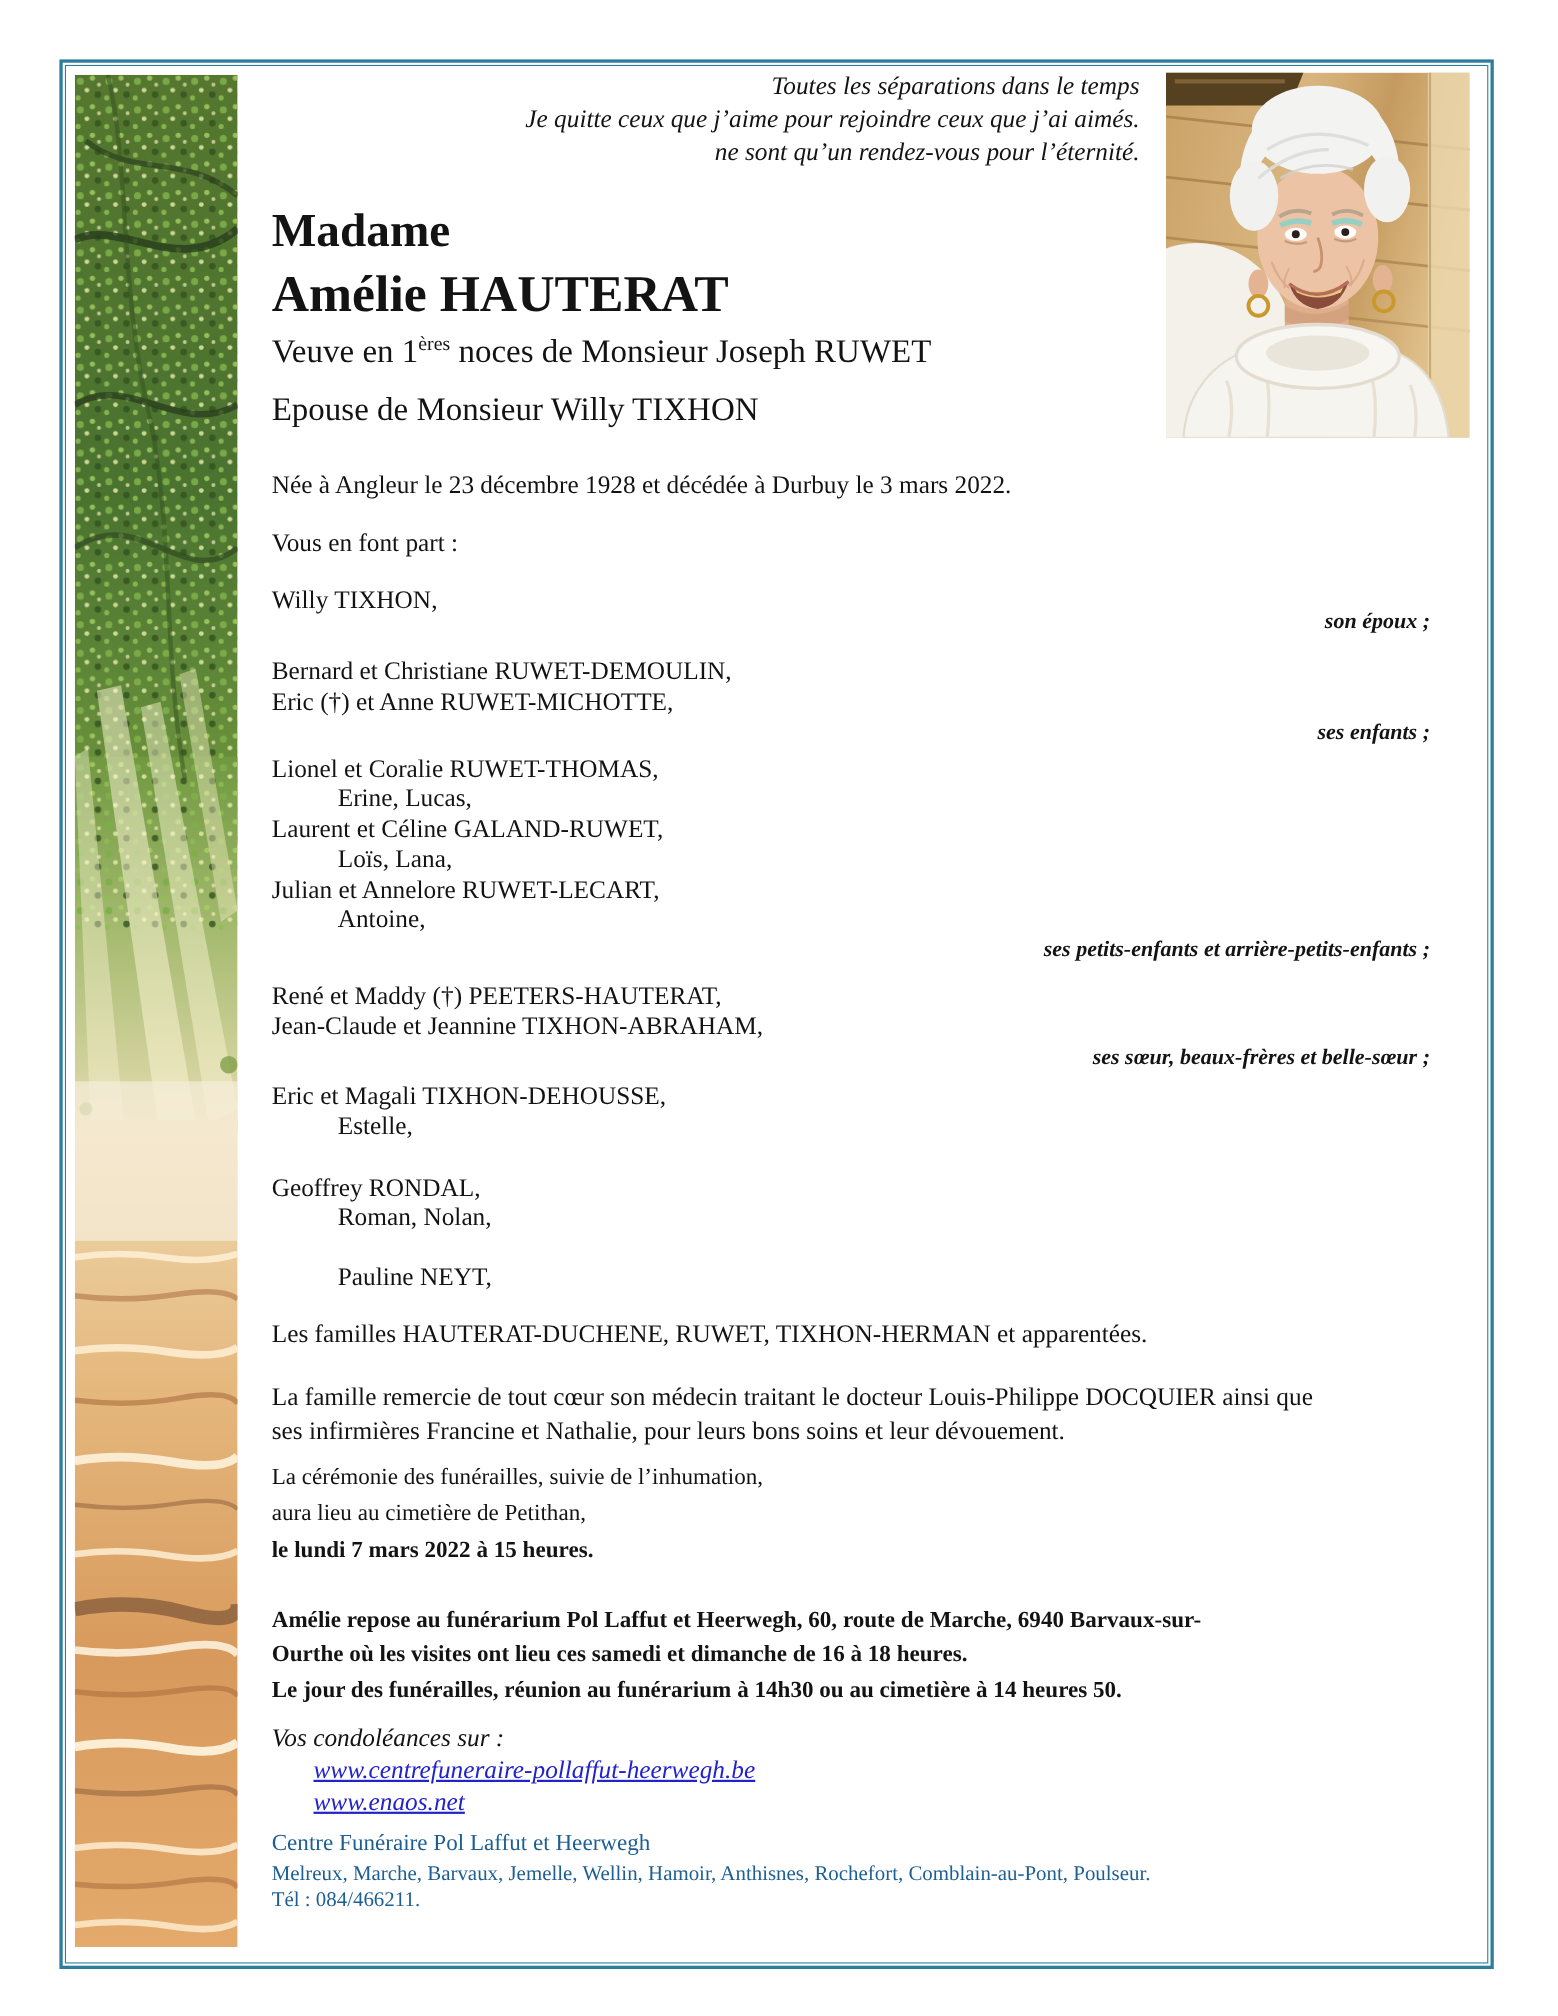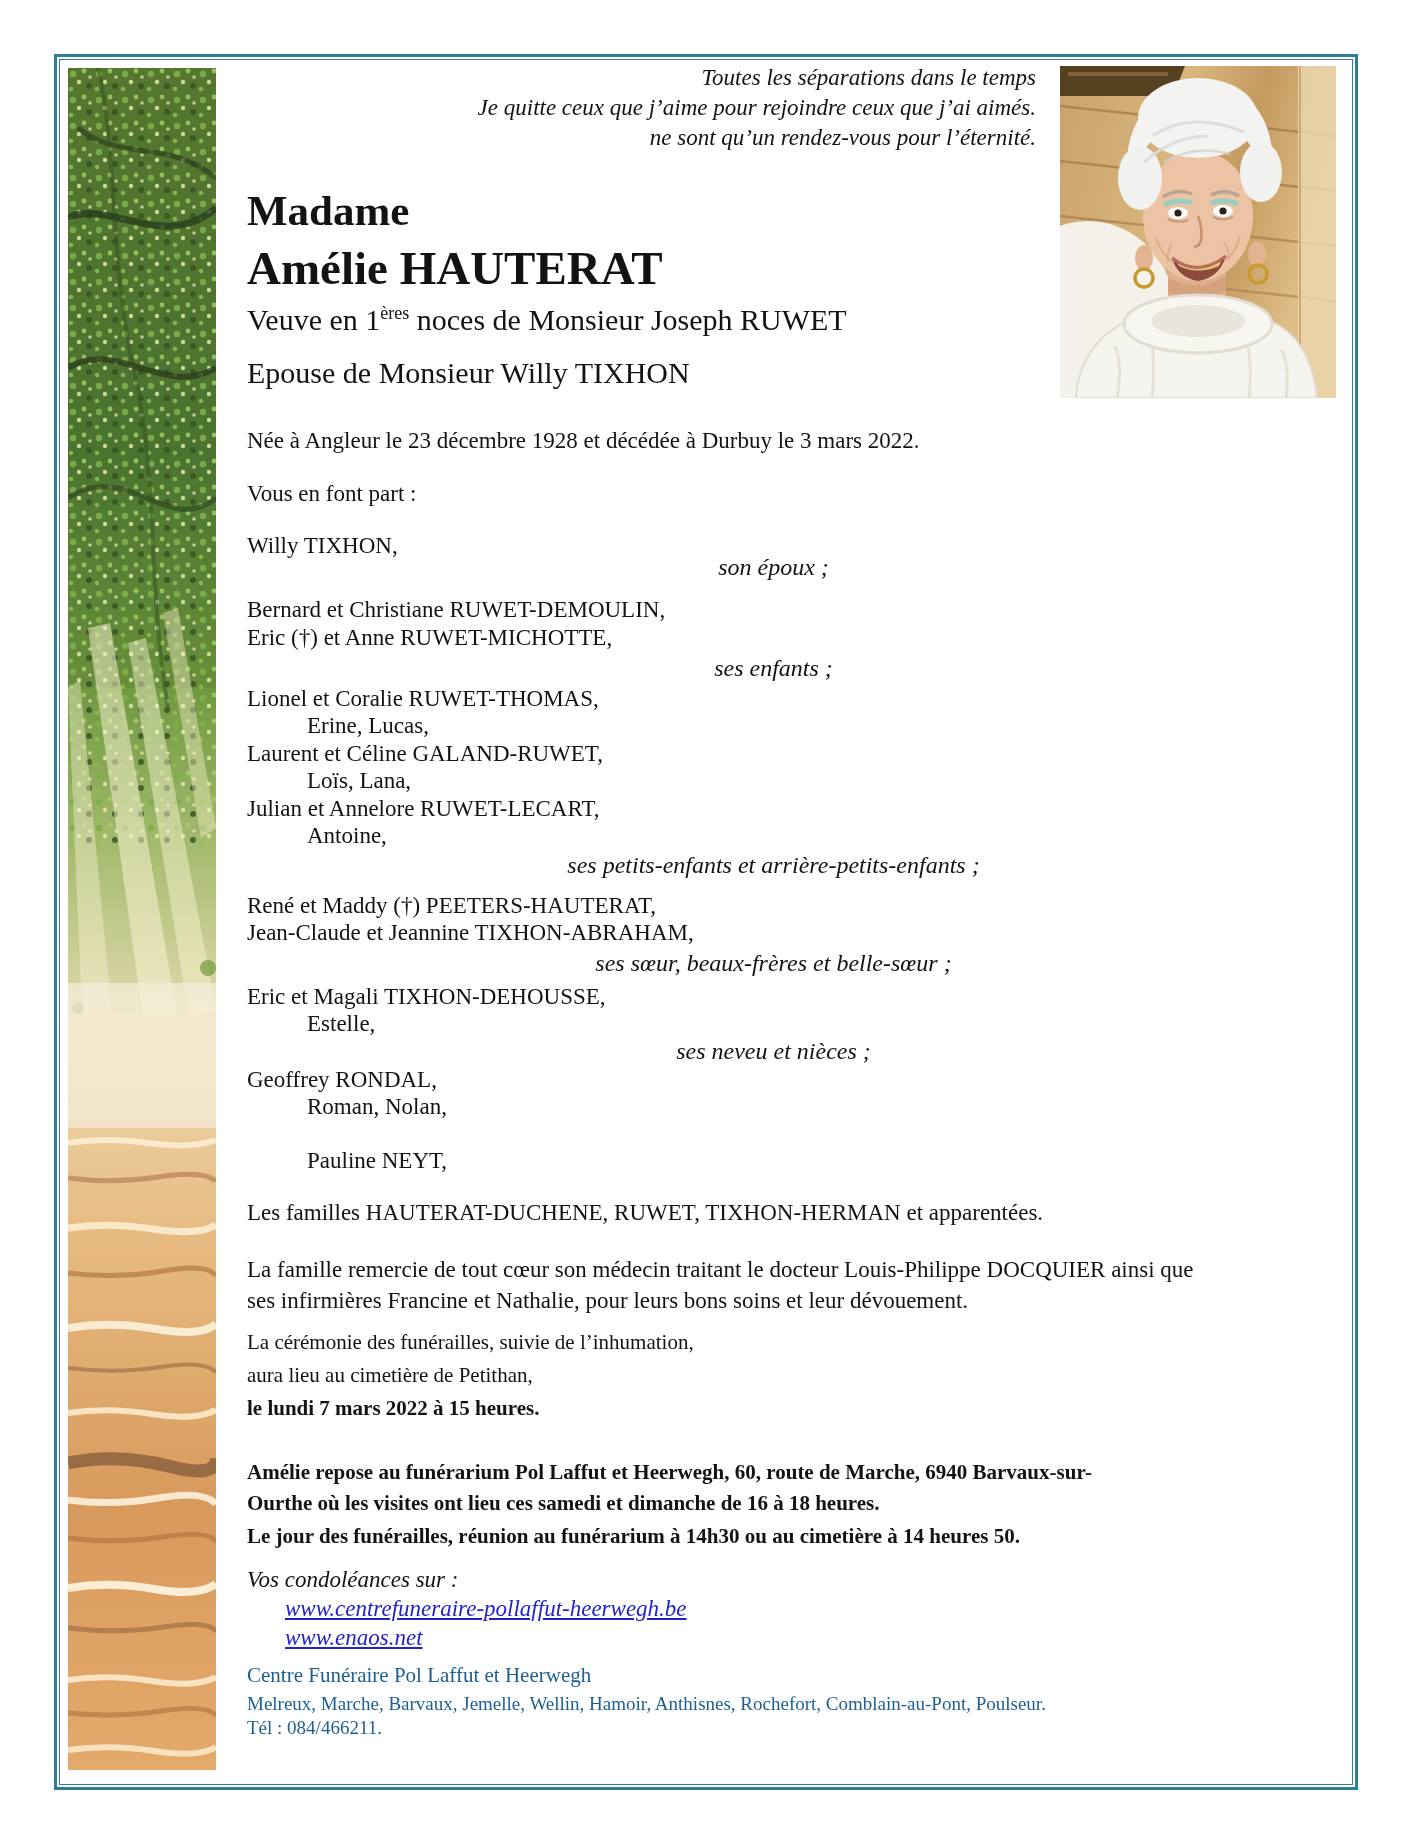--- a/index.html
+++ b/index.html
@@ -20,22 +20,22 @@
   .q{position:absolute;left:247px;width:789px;text-align:right;font-style:italic;
      font-size:23px;line-height:30px;white-space:nowrap;}
   .hc{position:absolute;left:247px;width:802px;text-align:left;white-space:nowrap;}
   .t1{font-size:43px;font-weight:bold;}
   .t2{font-size:47px;font-weight:bold;}
   .t3{font-size:30px;}
   .t4{font-size:23px;}
   sup{font-size:0.60em;vertical-align:super;line-height:0;}
   .l{position:absolute;left:247px;font-size:23px;white-space:nowrap;}
   .ind{left:307px;}
-  .r{position:absolute;left:247px;width:1053px;text-align:center;font-size:24px;
-     font-weight:normal;font-style:italic;white-space:nowrap;}
+  .r{position:absolute;left:247px;width:1053px;text-align:right;font-size:20px;
+     font-weight:bold;font-style:italic;white-space:nowrap;}
   .c{position:absolute;left:247px;width:1053px;font-size:21px;white-space:nowrap;}
   .b{font-weight:bold;}
   .it{font-style:italic;font-size:23px;}
   .blue{color:var(--footer);}
   .f1{font-size:21px;}
   .f2{font-size:19px;}
   a.link{color:var(--link);font-style:italic;font-size:23px;text-decoration:underline;margin-left:38px;}
 </style>
 </head>
 <body>
@@ -192,21 +192,20 @@
   <div class="l" style="top:796px">Julian et Annelore RUWET-LECART,</div>
   <div class="l ind" style="top:823px">Antoine,</div>
   <div class="r" style="top:852px">ses petits-enfants et arrière-petits-enfants ;</div>
 
   <div class="l" style="top:893px">René et Maddy (†) PEETERS-HAUTERAT,</div>
   <div class="l" style="top:920px">Jean-Claude et Jeannine TIXHON-ABRAHAM,</div>
   <div class="r" style="top:950px">ses sœur, beaux-frères et belle-sœur ;</div>
 
   <div class="l" style="top:984px">Eric et Magali TIXHON-DEHOUSSE,</div>
   <div class="l ind" style="top:1011px">Estelle,</div>
-  <div class="r" style="top:1038px">ses neveu et nièces ;</div>
 
   <div class="l" style="top:1067px">Geoffrey RONDAL,</div>
   <div class="l ind" style="top:1094px">Roman, Nolan,</div>
   <div class="l ind" style="top:1148px">Pauline NEYT,</div>
 
   <div class="l" style="top:1200px">Les familles HAUTERAT-DUCHENE, RUWET, TIXHON-HERMAN et apparentées.</div>
 
   <div class="l" style="top:1257px">La famille remercie de tout cœur son médecin traitant le docteur Louis-Philippe DOCQUIER ainsi que</div>
   <div class="l" style="top:1288px">ses infirmières Francine et Nathalie, pour leurs bons soins et leur dévouement.</div>
 

